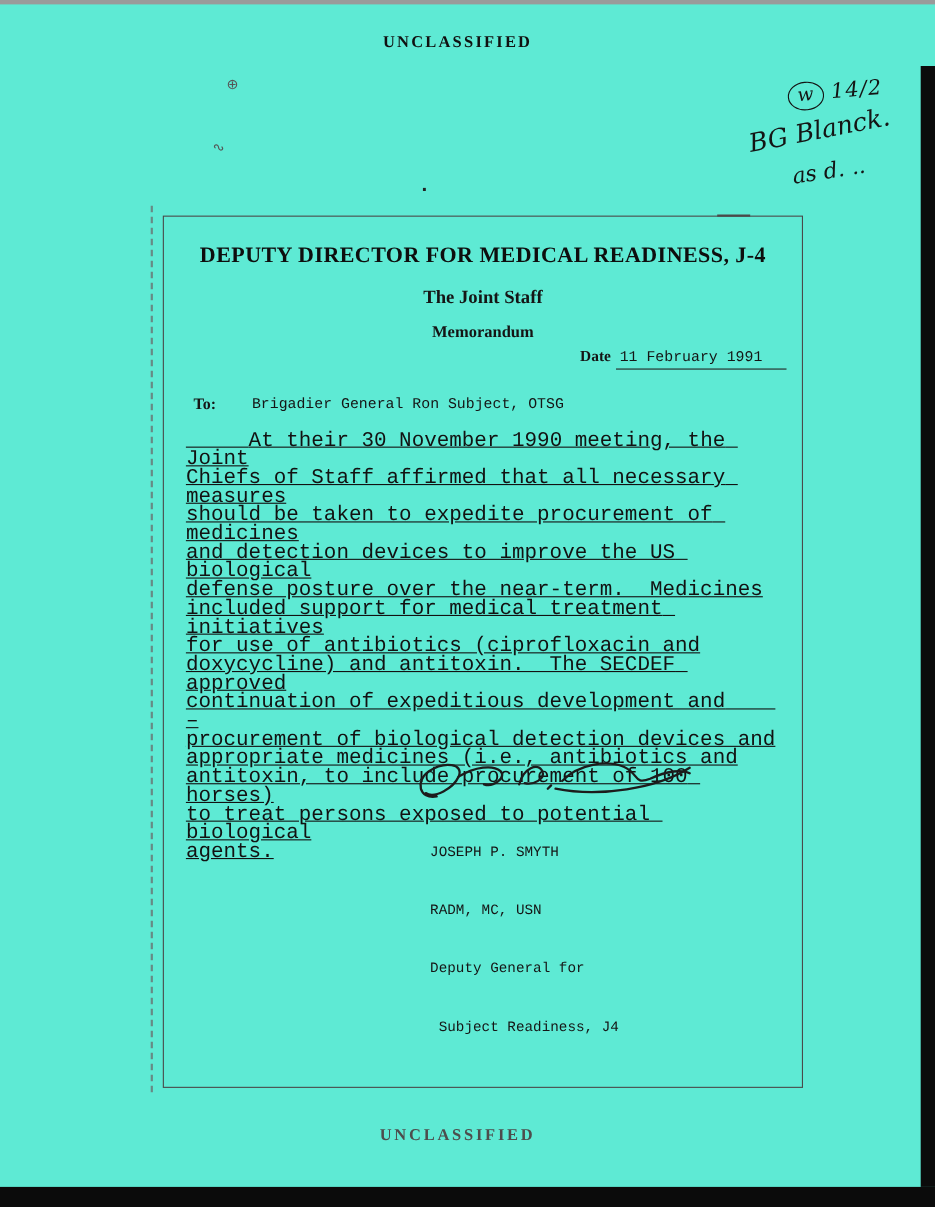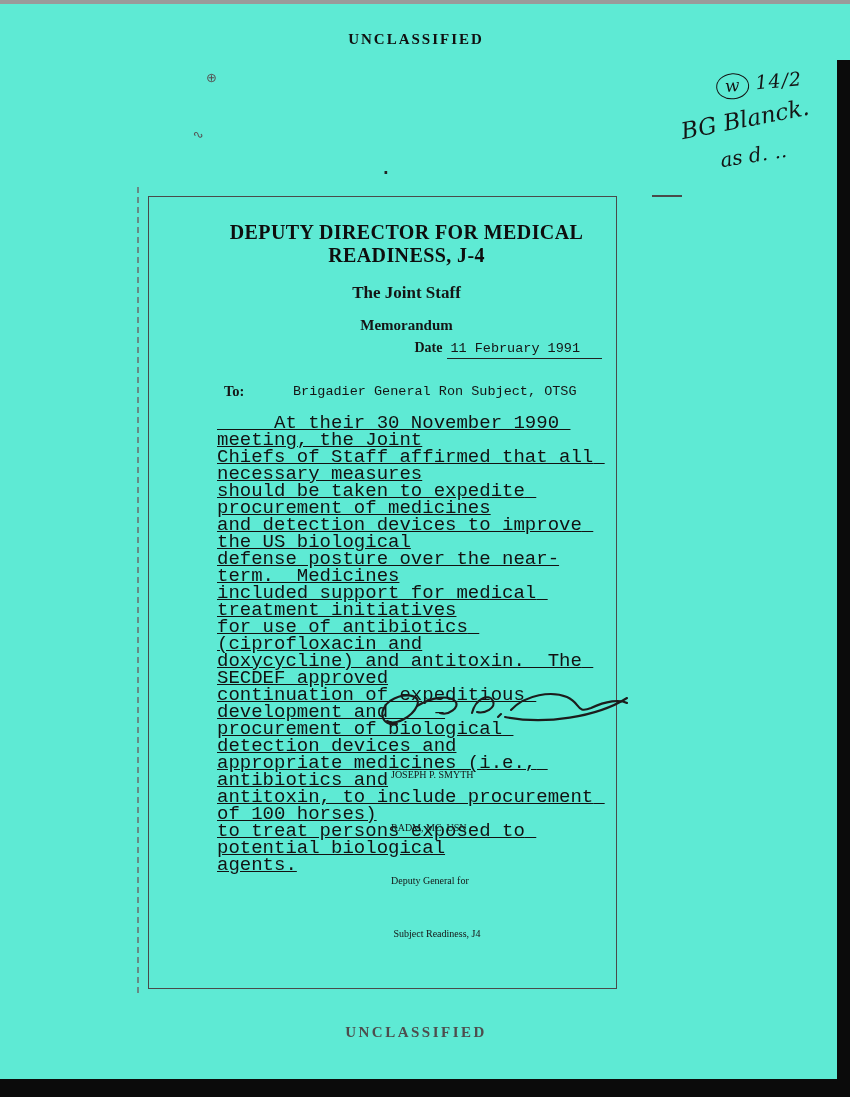--- a/index.html
+++ b/index.html
@@ -46,58 +46,57 @@
     display:inline-block;
     border:1.6px solid #141414; border-radius:50%;
     padding:1px 8px 3px 8px; margin-right:7px;
     font-size:17px;
   }
   .hw-num { font-size:19px; letter-spacing:1px; }
 
   
   .memo {
     position:absolute; left:148px; top:192px;
-    width:469px; height:793px;
+    width:582px; height:793px;
     border:1.5px solid #4a4a4a;
-    padding-left:48px;
   }
   .border-ext { position:absolute; left:652px; top:191px; width:30px; height:2px; background:#4a4a4a; }
 
   .memo-title {
     margin-top:24px; text-align:center;
     font-size:20px; font-weight:bold; letter-spacing:.4px;
     color:#0e0e0e;
   }
   .memo-org  { margin-top:16px; text-align:center; font-size:17px; font-weight:bold; }
   .memo-type { margin-top:14px; text-align:center; font-size:15px; font-weight:bold; }
 
   .date-row { margin-top:6px; display:flex; justify-content:flex-end; align-items:baseline; padding-right:14px; }
   .date-label { font-weight:bold; font-size:14px; margin-right:5px; }
   .date-value {
     font-family:"Liberation Mono", monospace; font-size:13.5px;
     border-bottom:1.6px solid #222; padding:0 22px 2px 3px;
   }
 
-  .field-row { margin-left:27px; display:flex; align-items:flex-start;gap:16px; }
+  .field-row { margin-left:27px; display:flex; align-items:flex-start; }
   .to-row { margin-top:24px; }
   .subject-row { margin-top:16px; }
   .field-label { font-weight:bold; font-size:14.5px; flex:none; }
   .to-row .field-label { width:53px; }
   .subject-row .field-label { width:70px; }
   .field-value { font-family:"Liberation Mono", monospace; font-size:13.5px; line-height:17px; white-space:pre-wrap; }
 
   .body-text {
     margin:15px 16px 0 20px;
     font-family:"Liberation Mono", monospace;
     font-size:19px; line-height:17px;
     white-space:pre-wrap; color:#121212;text-decoration:underline;
   }
 
   .sig-svg { position:absolute; left:228px; top:489px; }
-  .sig-block { position:absolute; left:242px; top:534px; font-family:Liberation Serif, serif; font-size:10px; line-height:17.6px; white-space:pre; }
+  .sig-block { position:absolute; left:242px; top:534px; font-family:Liberation Mono, monospace; font-size:13px; line-height:17.6px; white-space:pre; }
 </style>
 </head>
 <body>
 
 <div class="page">
 
   <div class="classification top">UNCLASSIFIED</div>
 
   <span class="mark mark1">⊕</span>
   <span class="mark mark2">∾</span>

